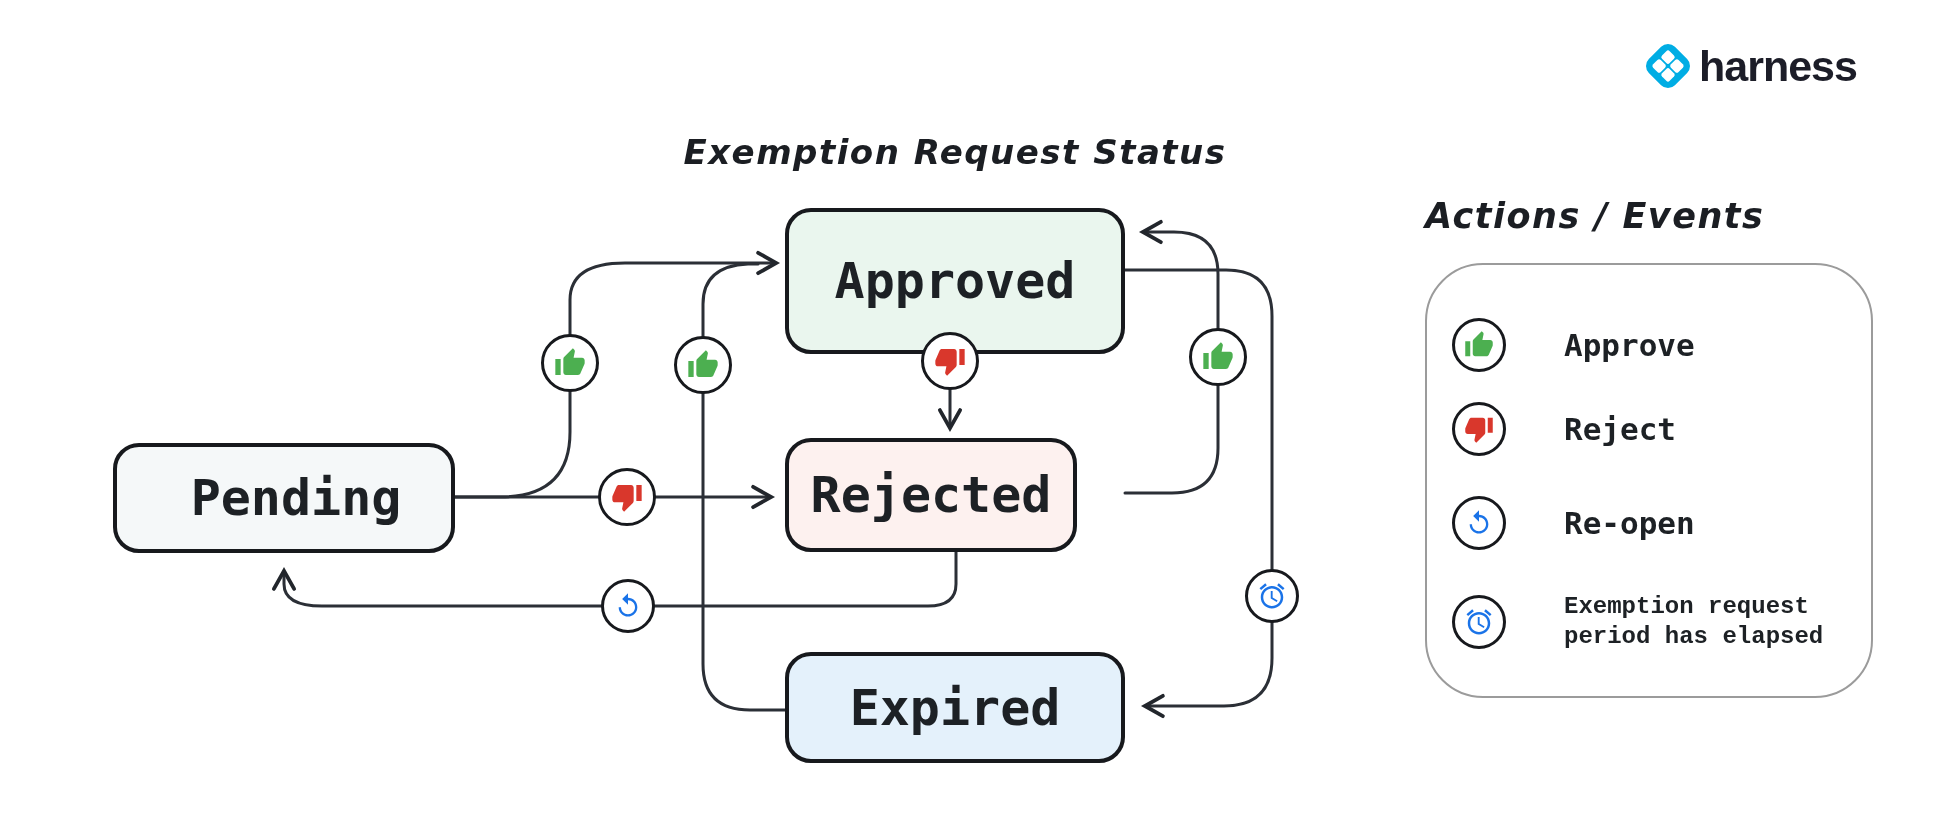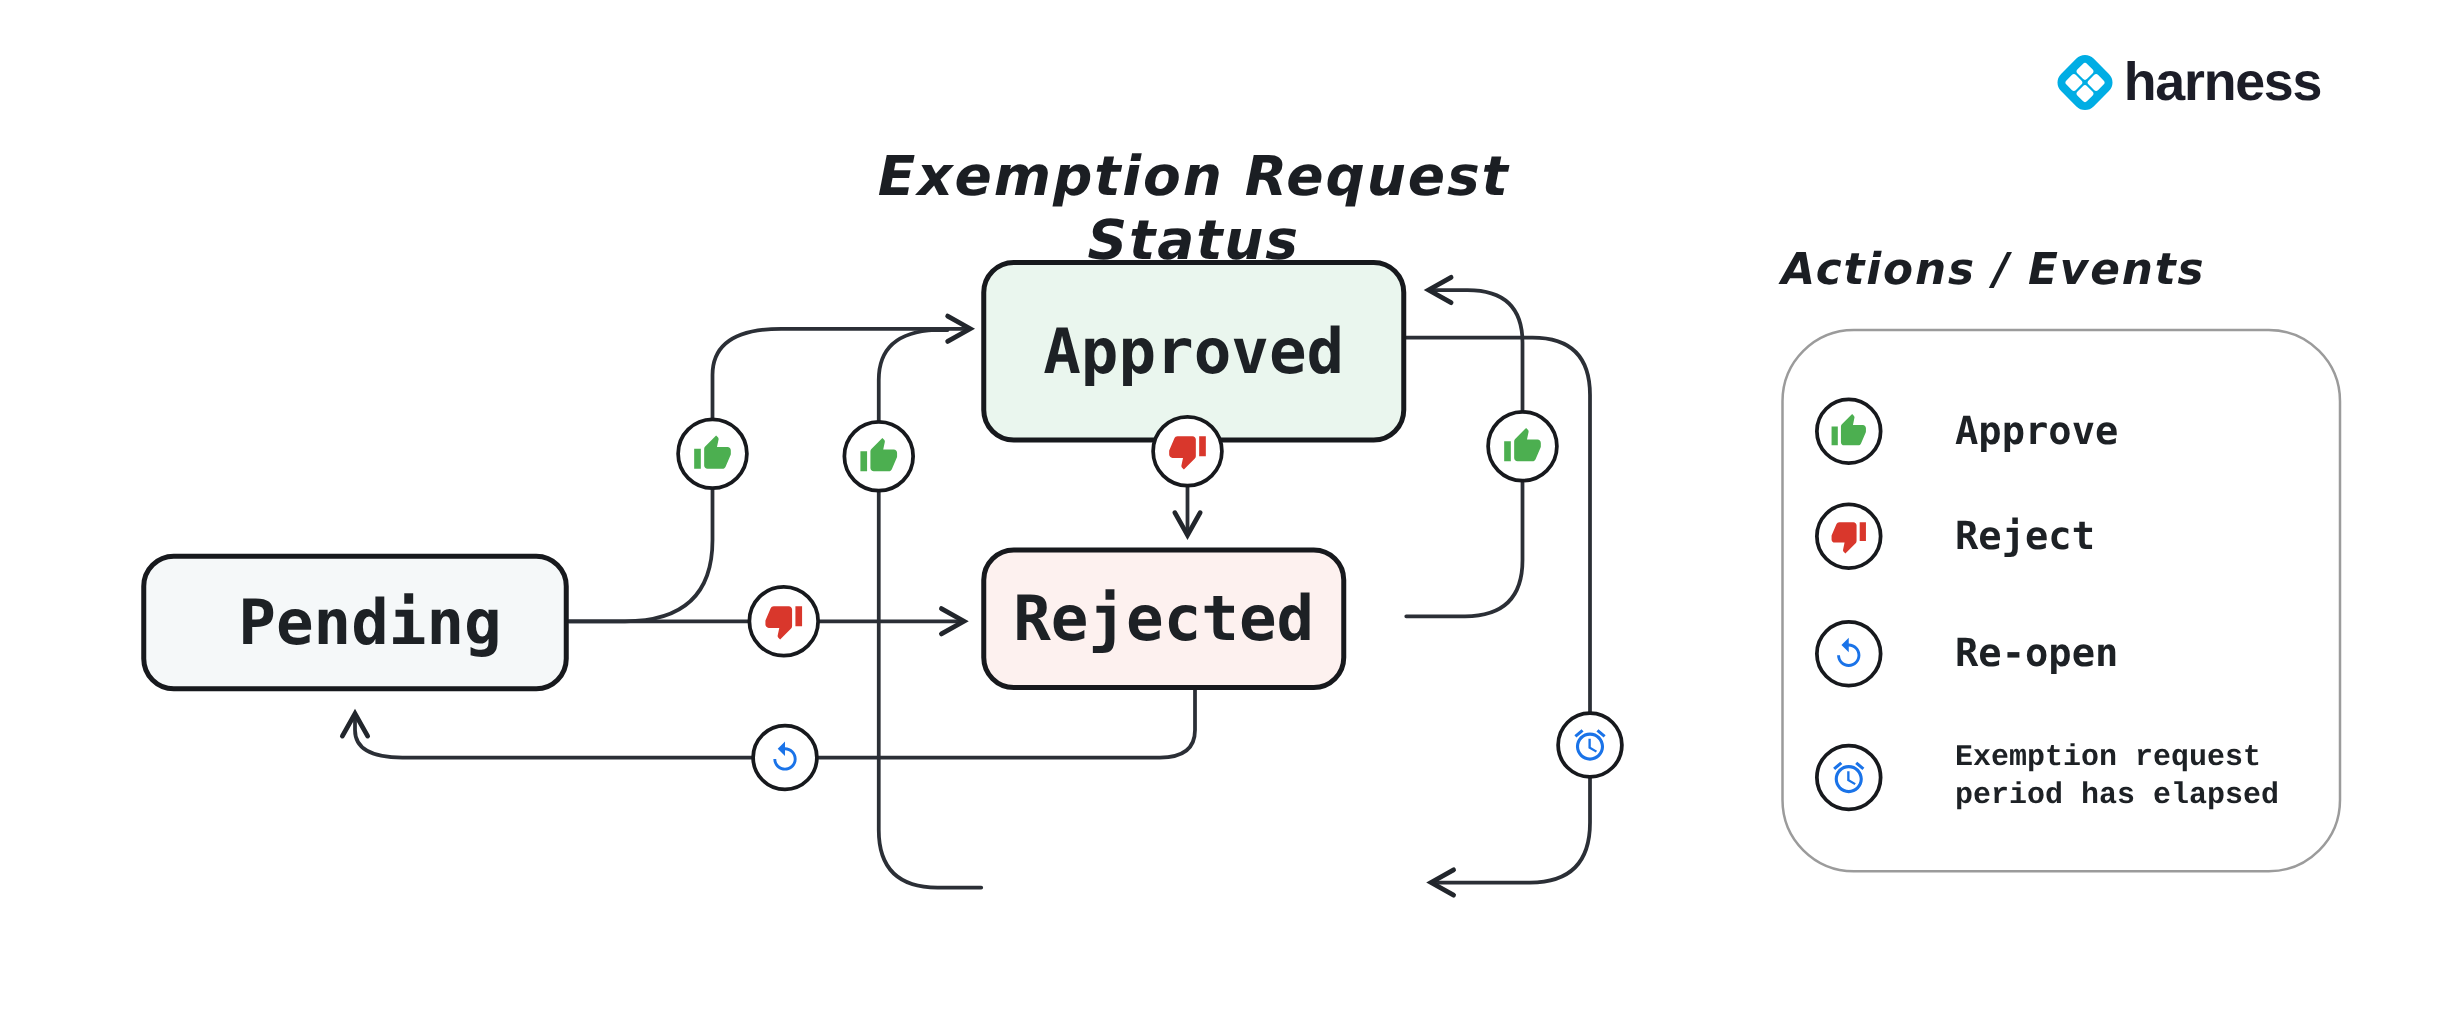--- a/index.html
+++ b/index.html
@@ -20,22 +20,22 @@
            font-size: 50px; color: #1d2125; letter-spacing: 0; }
 
   
   .badge { position: absolute; background: #ffffff; border: 3.5px solid #17191d;
            border-radius: 50%; display: flex; align-items: center; justify-content: center; }
   .badge-56 { width: 58px; height: 58px; }
   .badge-52 { width: 54px; height: 54px; }
 
   
   .hand { font-style: italic; font-weight: 700; letter-spacing: 1.5px; color: #1b1e23; }
-  .title { position: absolute; left: 655px; top: 116px; width: 600px;
-           text-align: center; font-size: 44px; }
+  .title { position: absolute; left: 655px; top: 132px; width: 600px;
+           text-align: center; font-size: 34px; }
 
   
   .legend-title { position: absolute; left: 1425px; top: 196px; width: 448px;
                   text-align: left; font-size: 35px; }
   .legend-box { position: absolute; left: 1425px; top: 263px; width: 448px; height: 435px;
                 border: 2.5px solid #9b9b9b; border-radius: 58px; background: #fff; }
   .legend-row { position: absolute; left: 25px; display: flex; align-items: center; gap: 58px; }
   .legend-label { font-family: "DejaVu Sans Mono", monospace; font-weight: 700;
                   font-size: 31px; color: #1d2125; white-space: pre-line; line-height: 1.25; }
   .legend-label.small { font-size: 24px; font-family: Liberation Mono, monospace; }
@@ -77,20 +77,21 @@
         <rect x="13.2" y="24.8" width="10" height="10" rx="2.2" fill="#ffffff"></rect>
         <rect x="24.8" y="24.8" width="10" height="10" rx="2.2" fill="#ffffff"></rect>
       </g>
     </svg>
     <span class="brand-name">harness</span>
   </div>
 
   <div class="state" style="left: 113px; top: 443px; width: 342px; height: 110px; background-color: rgb(245, 248, 249); padding-left: 24px;">Pending</div>
   <div class="state" style="left: 785px; top: 208px; width: 340px; height: 146px; background-color: rgb(234, 246, 238);">Approved</div>
   <div class="state" style="left: 785px; top: 438px; width: 292px; height: 114px; background-color: rgb(253, 241, 239);">Rejected</div>
+  <div class="state" style="left: 785px; top: 652px; width: 340px; height: 111px; background-color: rgb(228, 241, 251);">Expired</div>
 
   <div class="badge badge-56" style="left:541px; top:334px;">
     <svg width="32" height="32" viewBox="0 0 24 24">
       <path d="M1 21h4V9H1v12zM23 10c0-1.1-.9-2-2-2h-6.31l.95-4.57.03-.32c0-.41-.17-.79-.44-1.06L14.17 1 7.59 7.59C7.22 7.95 7 8.45 7 9v10c0 1.1.9 2 2 2h9c.83 0 1.54-.5 1.84-1.22l3.02-7.05c.09-.23.14-.47.14-.73v-2z" style="fill: rgb(76, 175, 80);"></path>
     </svg>
   </div>
   <div class="badge badge-56" style="left:674px; top:336px;">
     <svg width="32" height="32" viewBox="0 0 24 24">
       <path d="M1 21h4V9H1v12zM23 10c0-1.1-.9-2-2-2h-6.31l.95-4.57.03-.32c0-.41-.17-.79-.44-1.06L14.17 1 7.59 7.59C7.22 7.95 7 8.45 7 9v10c0 1.1.9 2 2 2h9c.83 0 1.54-.5 1.84-1.22l3.02-7.05c.09-.23.14-.47.14-.73v-2z" style="fill: rgb(76, 175, 80);"></path>
     </svg>

